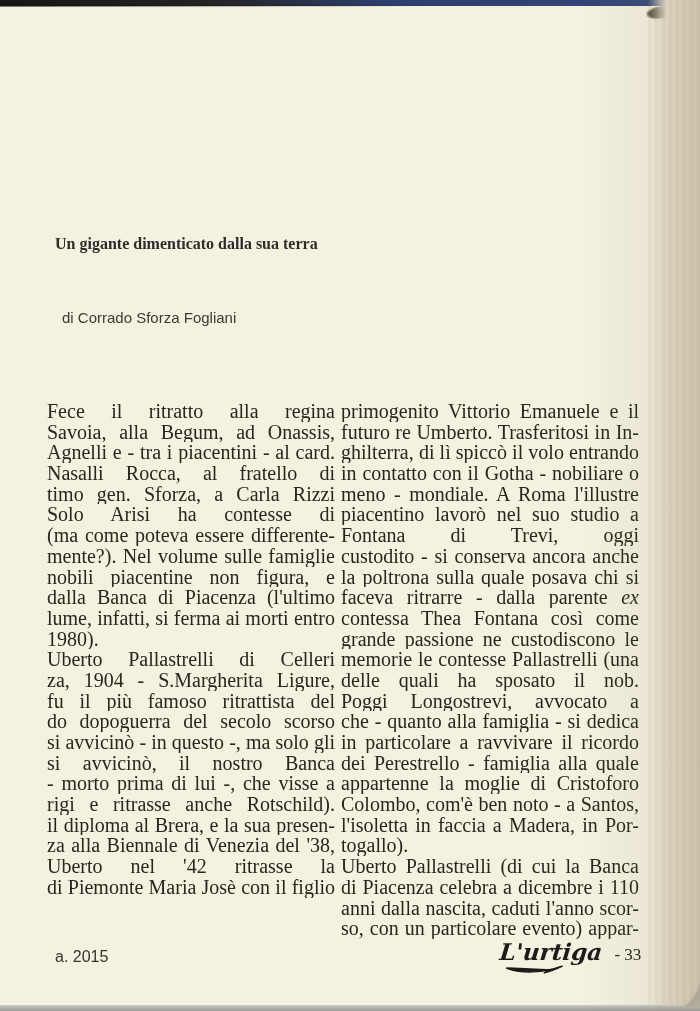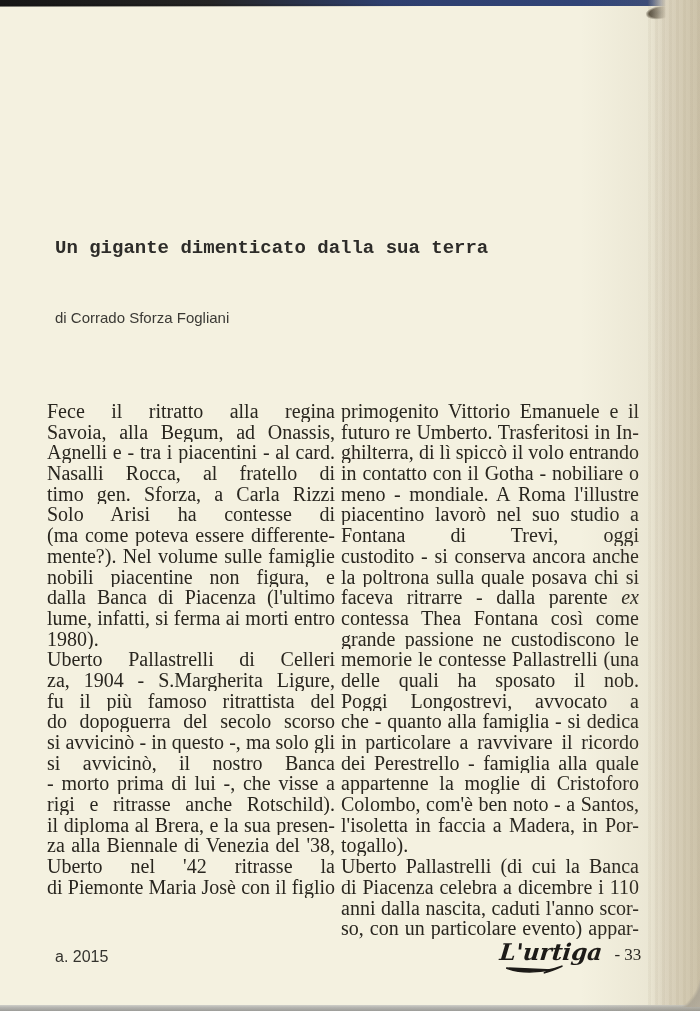--- a/index.html
+++ b/index.html
@@ -39,26 +39,26 @@
     position:absolute;bottom:0;left:0;width:700px;height:6px;
     background:linear-gradient(to top,#9c9c98 0%,#b5b5b1 60%,#cfcfc9 100%);
   }
   .corner-br{
     position:absolute;right:0;bottom:4px;width:46px;height:38px;
     background:radial-gradient(circle at 0% 0%, rgba(181,175,160,0) 0%, rgba(181,175,160,0) 78%, #b3ada0 84%, #bab4a7 100%);
   }
   
   .title{
     position:absolute;left:55px;top:224px;width:560px;
-    font-family:Liberation Mono, monospace;
-    font-size:19px;font-weight:bold;color:#2d2c29;
+    font-family:Liberation Serif, serif;
+    font-size:16px;font-weight:bold;color:#2d2c29;
     letter-spacing:0px;
   }
   .byline{
-    position:absolute;left:55px;top:309px;width:400px;
+    position:absolute;left:62px;top:309px;width:400px;
     font-family:"Liberation Sans", sans-serif;
     font-size:15px;color:#3b3a35;
   }
   .col{
     position:absolute;top:401px;
     font-size:20px;color:#29261f;
   }
   .col-left{left:47px;width:288px;}
   .col-right{left:341px;width:298px;}
   .bline{

